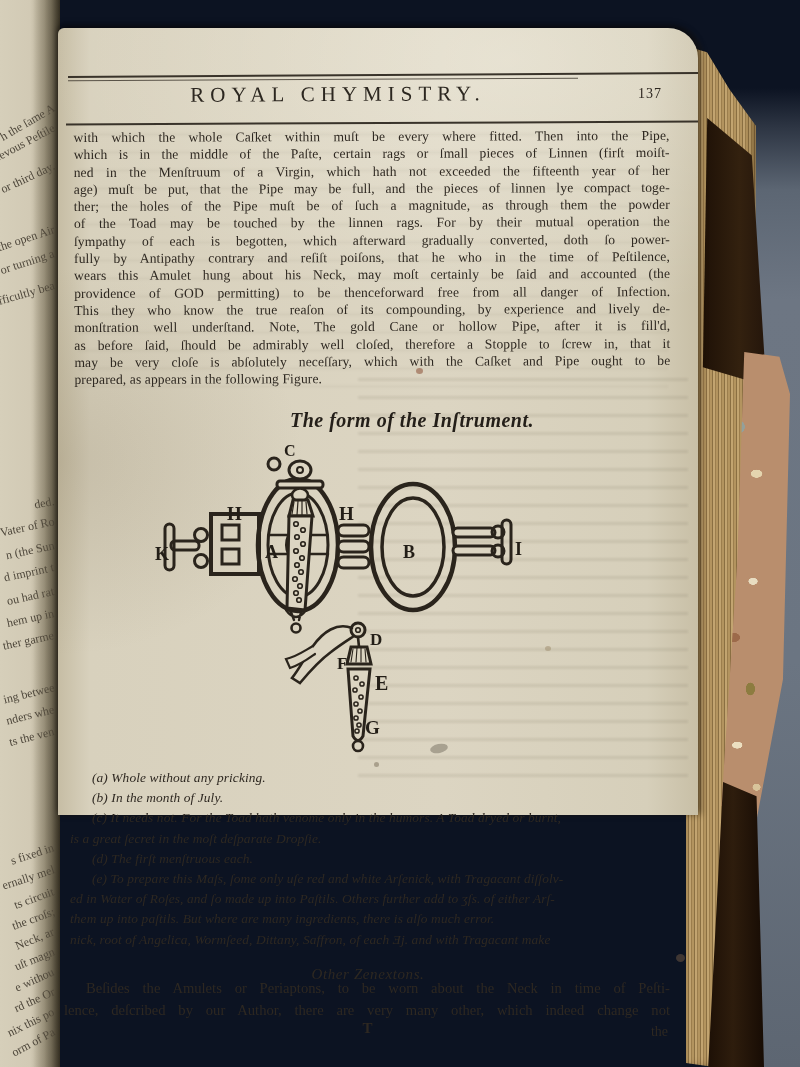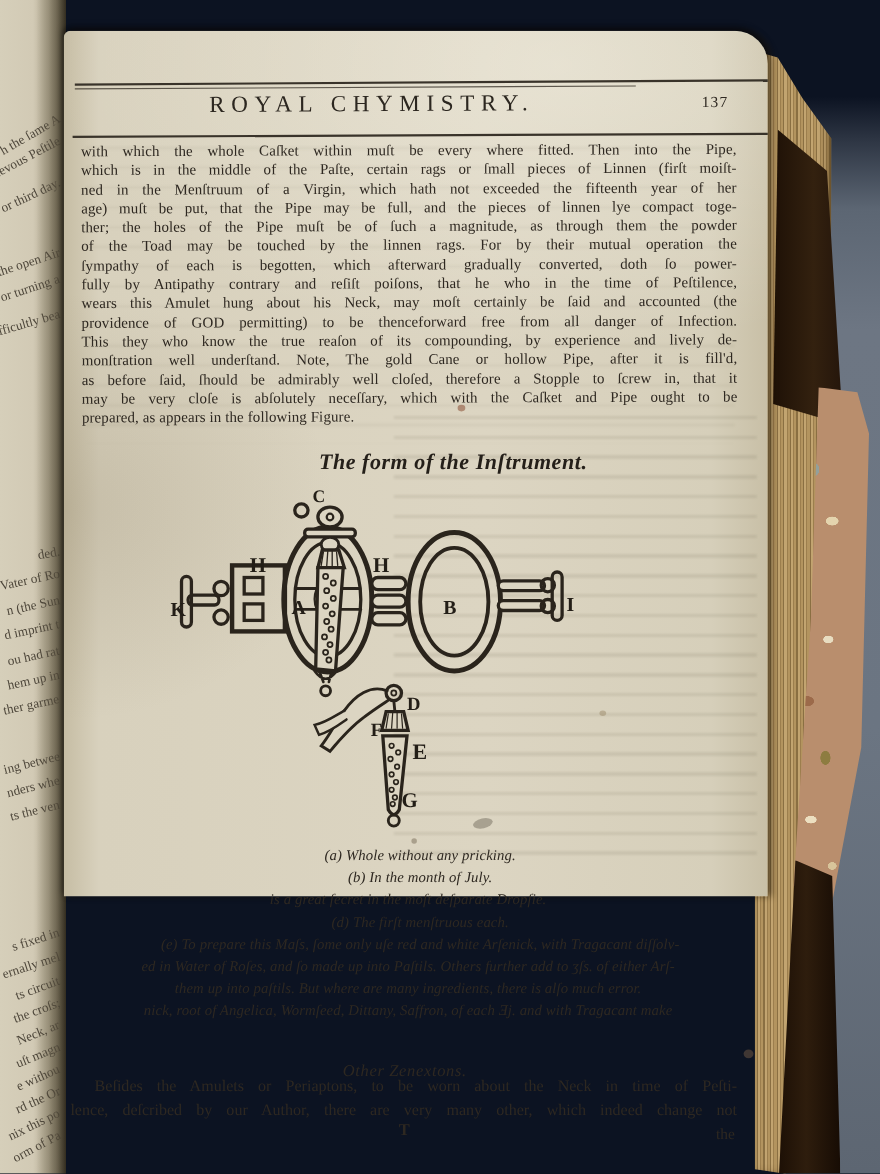--- a/index.html
+++ b/index.html
@@ -65,21 +65,21 @@
   .bline{font-size:13.6px;line-height:17.3px;height:17.3px;white-space:nowrap;
     text-align:justify;text-align-last:justify;letter-spacing:.1px;}
   .bline.last{text-align-last:left;}
 
   .figure-caption{position:absolute;top:381px;left:0;width:620px;text-align:center;
     font-style:italic;font-weight:bold;font-size:20px;letter-spacing:.5px;color:#241f19;margin-left:44px;}
 
   .figure{position:absolute;left:95px;top:412px;}
 
   .fnotes{position:absolute;left:12px;top:740px;width:602px;font-style:italic;}
-  .fline{font-size:13.4px;line-height:20.2px;height:20.2px;white-space:nowrap;letter-spacing:.1px;text-align:center;}
+  .fline{font-size:13.4px;line-height:20.2px;height:20.2px;white-space:nowrap;letter-spacing:.1px;}
   .fline.ind{padding-left:22px;}
 
   .section-heading{position:absolute;top:918px;left:0;width:620px;text-align:center;
     font-style:italic;font-size:15px;letter-spacing:.6px;margin-top:20px;}
 
   .closing{position:absolute;left:6px;top:950px;width:606px;}
   .cline{font-size:14.6px;line-height:21.5px;height:21.5px;white-space:nowrap;
     text-align:justify;text-align-last:justify;}
   .cline.ind{padding-left:22px;}
   .signature{position:absolute;top:992px;left:0;width:620px;text-align:center;
@@ -250,20 +250,21 @@
       <text x="362" y="115" font-size="18">I</text>
       <text x="217" y="205" font-size="17">D</text>
       <text x="184" y="229" font-size="17">F</text>
       <text x="222" y="250" font-size="20">E</text>
       <text x="212" y="294" font-size="19">G</text>
     </svg>
 
     <div class="fnotes">
       <div class="fline ind">(a)  Whole without any pricking.</div>
       <div class="fline ind">(b)  In the month of July.</div>
+      <div class="fline ind">(c)  It needs not.  For the Toad hath venome only in the humors.  A Toad dryed or burnt,</div>
       <div class="fline">is a great ſecret in the moſt deſparate Dropſie.</div>
       <div class="fline ind">(d)  The firſt menſtruous each.</div>
       <div class="fline ind">(e)  To prepare this Maſs, ſome only uſe red and white Arſenick, with Tragacant diſſolv-</div>
       <div class="fline">ed in Water of Roſes, and ſo made up into Paſtils.  Others further add to ʒſs. of either Arſ-</div>
       <div class="fline">them up into paſtils.   But where are many ingredients, there is alſo much error.</div>
       <div class="fline">nick, root of Angelica, Wormſeed, Dittany, Saffron, of each Ǝj. and with Tragacant make</div>
     </div>
 
     <div class="section-heading">Other Zenextons.</div>
 

